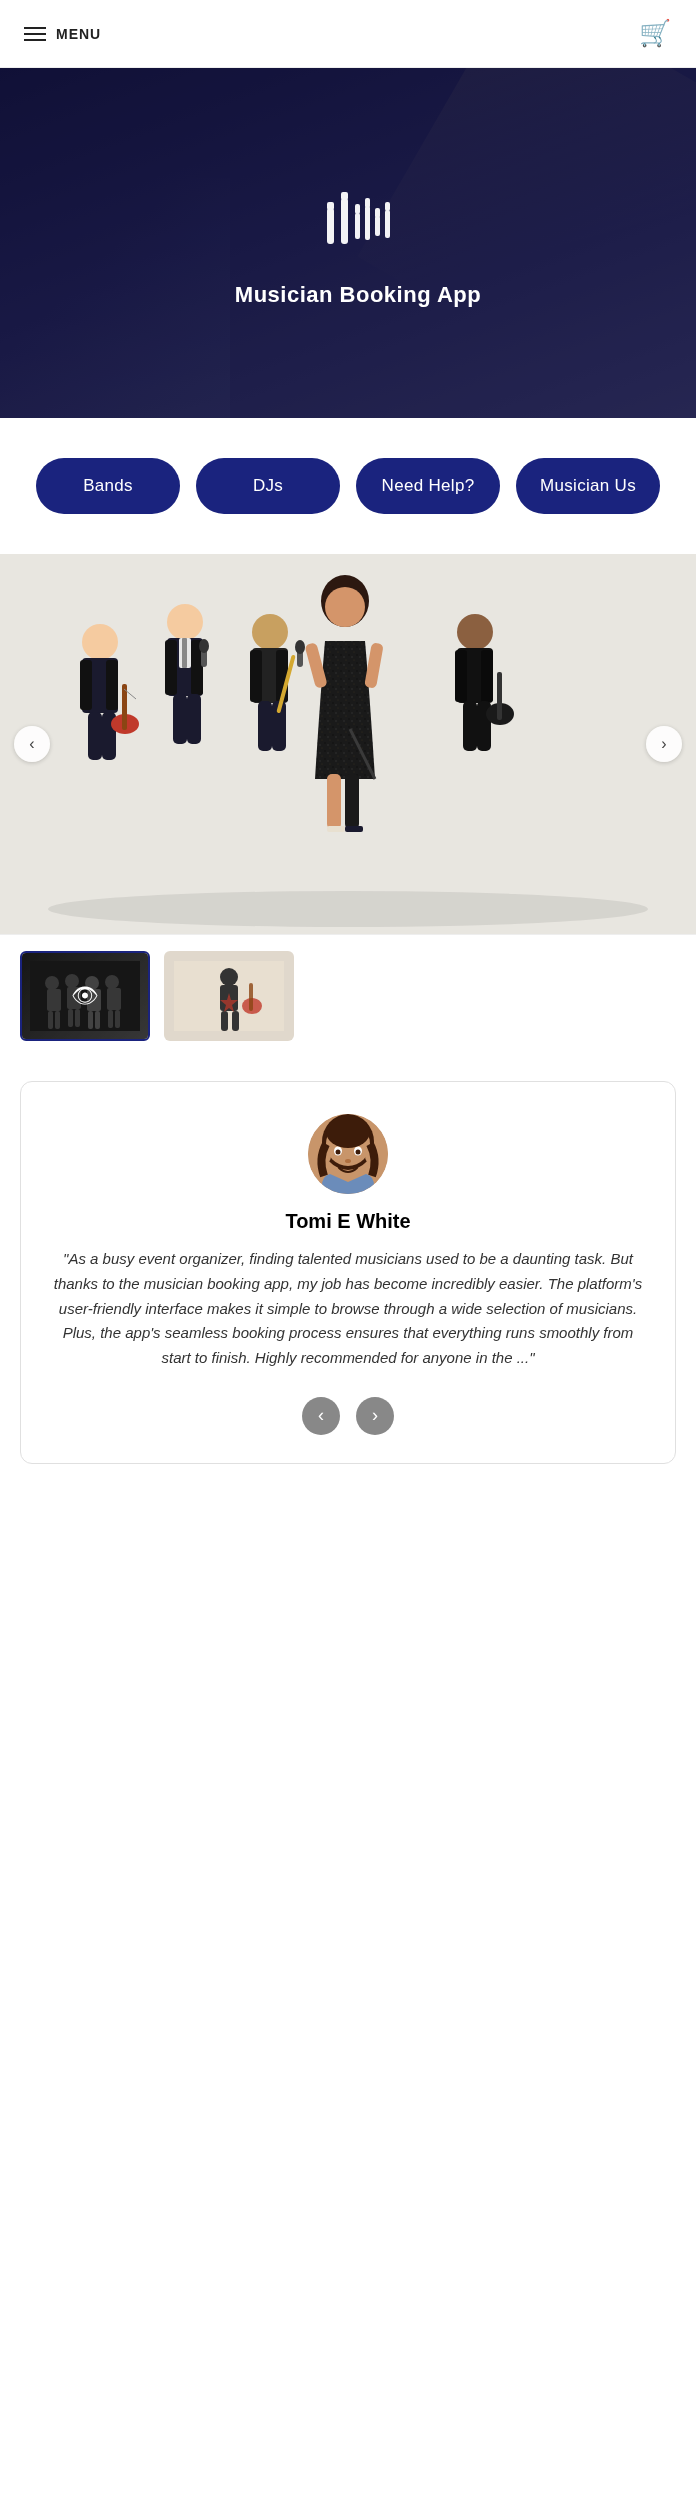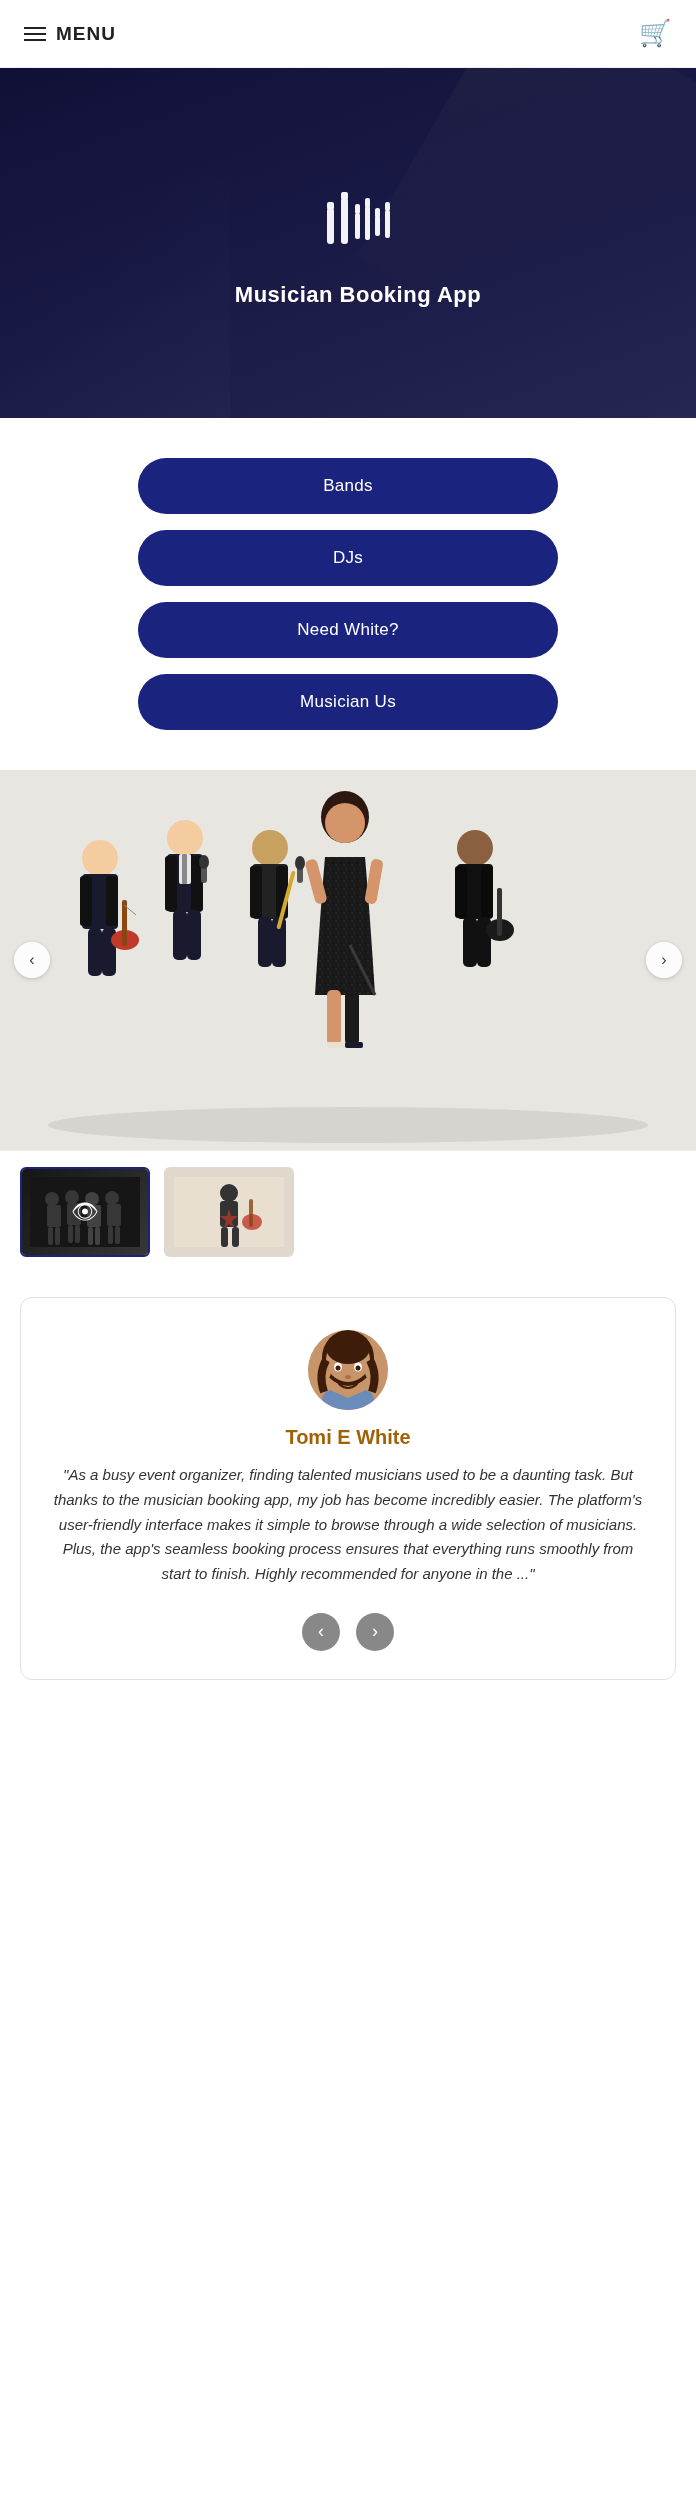--- a/index.html
+++ b/index.html
@@ -32,21 +32,21 @@
       flex-direction: column;
       gap: 4px;
     }
     .hamburger-icon span {
       display: block;
       width: 22px;
       height: 2px;
       background: #222;
     }
     .menu-label {
-      font-size: 19px;
+      font-size: 14px;
       font-weight: bold;
       letter-spacing: 1px;
       color: #222;
     }
     .cart-icon {
       cursor: pointer;
       font-size: 26px;
       color: #1a237e;
     }
 
@@ -109,21 +109,20 @@
       color: #fff;
       font-size: 22px;
       font-weight: bold;
       text-align: center;
       letter-spacing: 0.5px;
     }
 
     
     .nav-buttons {
       display: flex;
-      flex-direction: column;
       align-items: center;
       gap: 16px;
       padding: 40px 36px;
       background: #fff;
     }
     .nav-btn {
       width: 100%;
       max-width: 420px;
       padding: 18px 10px;
       background: #1a237e;
@@ -247,21 +246,21 @@
       align-items: center;
       justify-content: center;
     }
     .avatar-face {
       width: 80px;
       height: 80px;
     }
     .testimonial-name {
       font-size: 20px;
       font-weight: bold;
-      color: #a16207;
+      color: #000000;
       margin-bottom: 14px;
     }
     .testimonial-quote {
       font-size: 15px;
       color: #333;
       line-height: 1.65;
       font-style: italic;
     }
     .testimonial-nav {
       display: flex;
@@ -322,21 +321,21 @@
         <rect x="72" y="24" width="5" height="9" rx="2"></rect>
       </g>
     </svg>
     <h1 class="hero-title">Musician Booking App</h1>
   </div>
 </section>
 
 <nav class="nav-buttons">
   <button class="nav-btn">Bands</button>
   <button class="nav-btn">DJs</button>
-  <button class="nav-btn">Need White?</button>
+  <button class="nav-btn">Need Help?</button>
   <button class="nav-btn">Musician Us</button>
 </nav>
 
 <section class="carousel-section">
   <div class="carousel-main">
 
     <svg width="696" height="380" viewBox="0 0 696 380" xmlns="http://www.w3.org/2000/svg">
 
       <rect width="696" height="380" fill="#e8e6e0"></rect>
 

